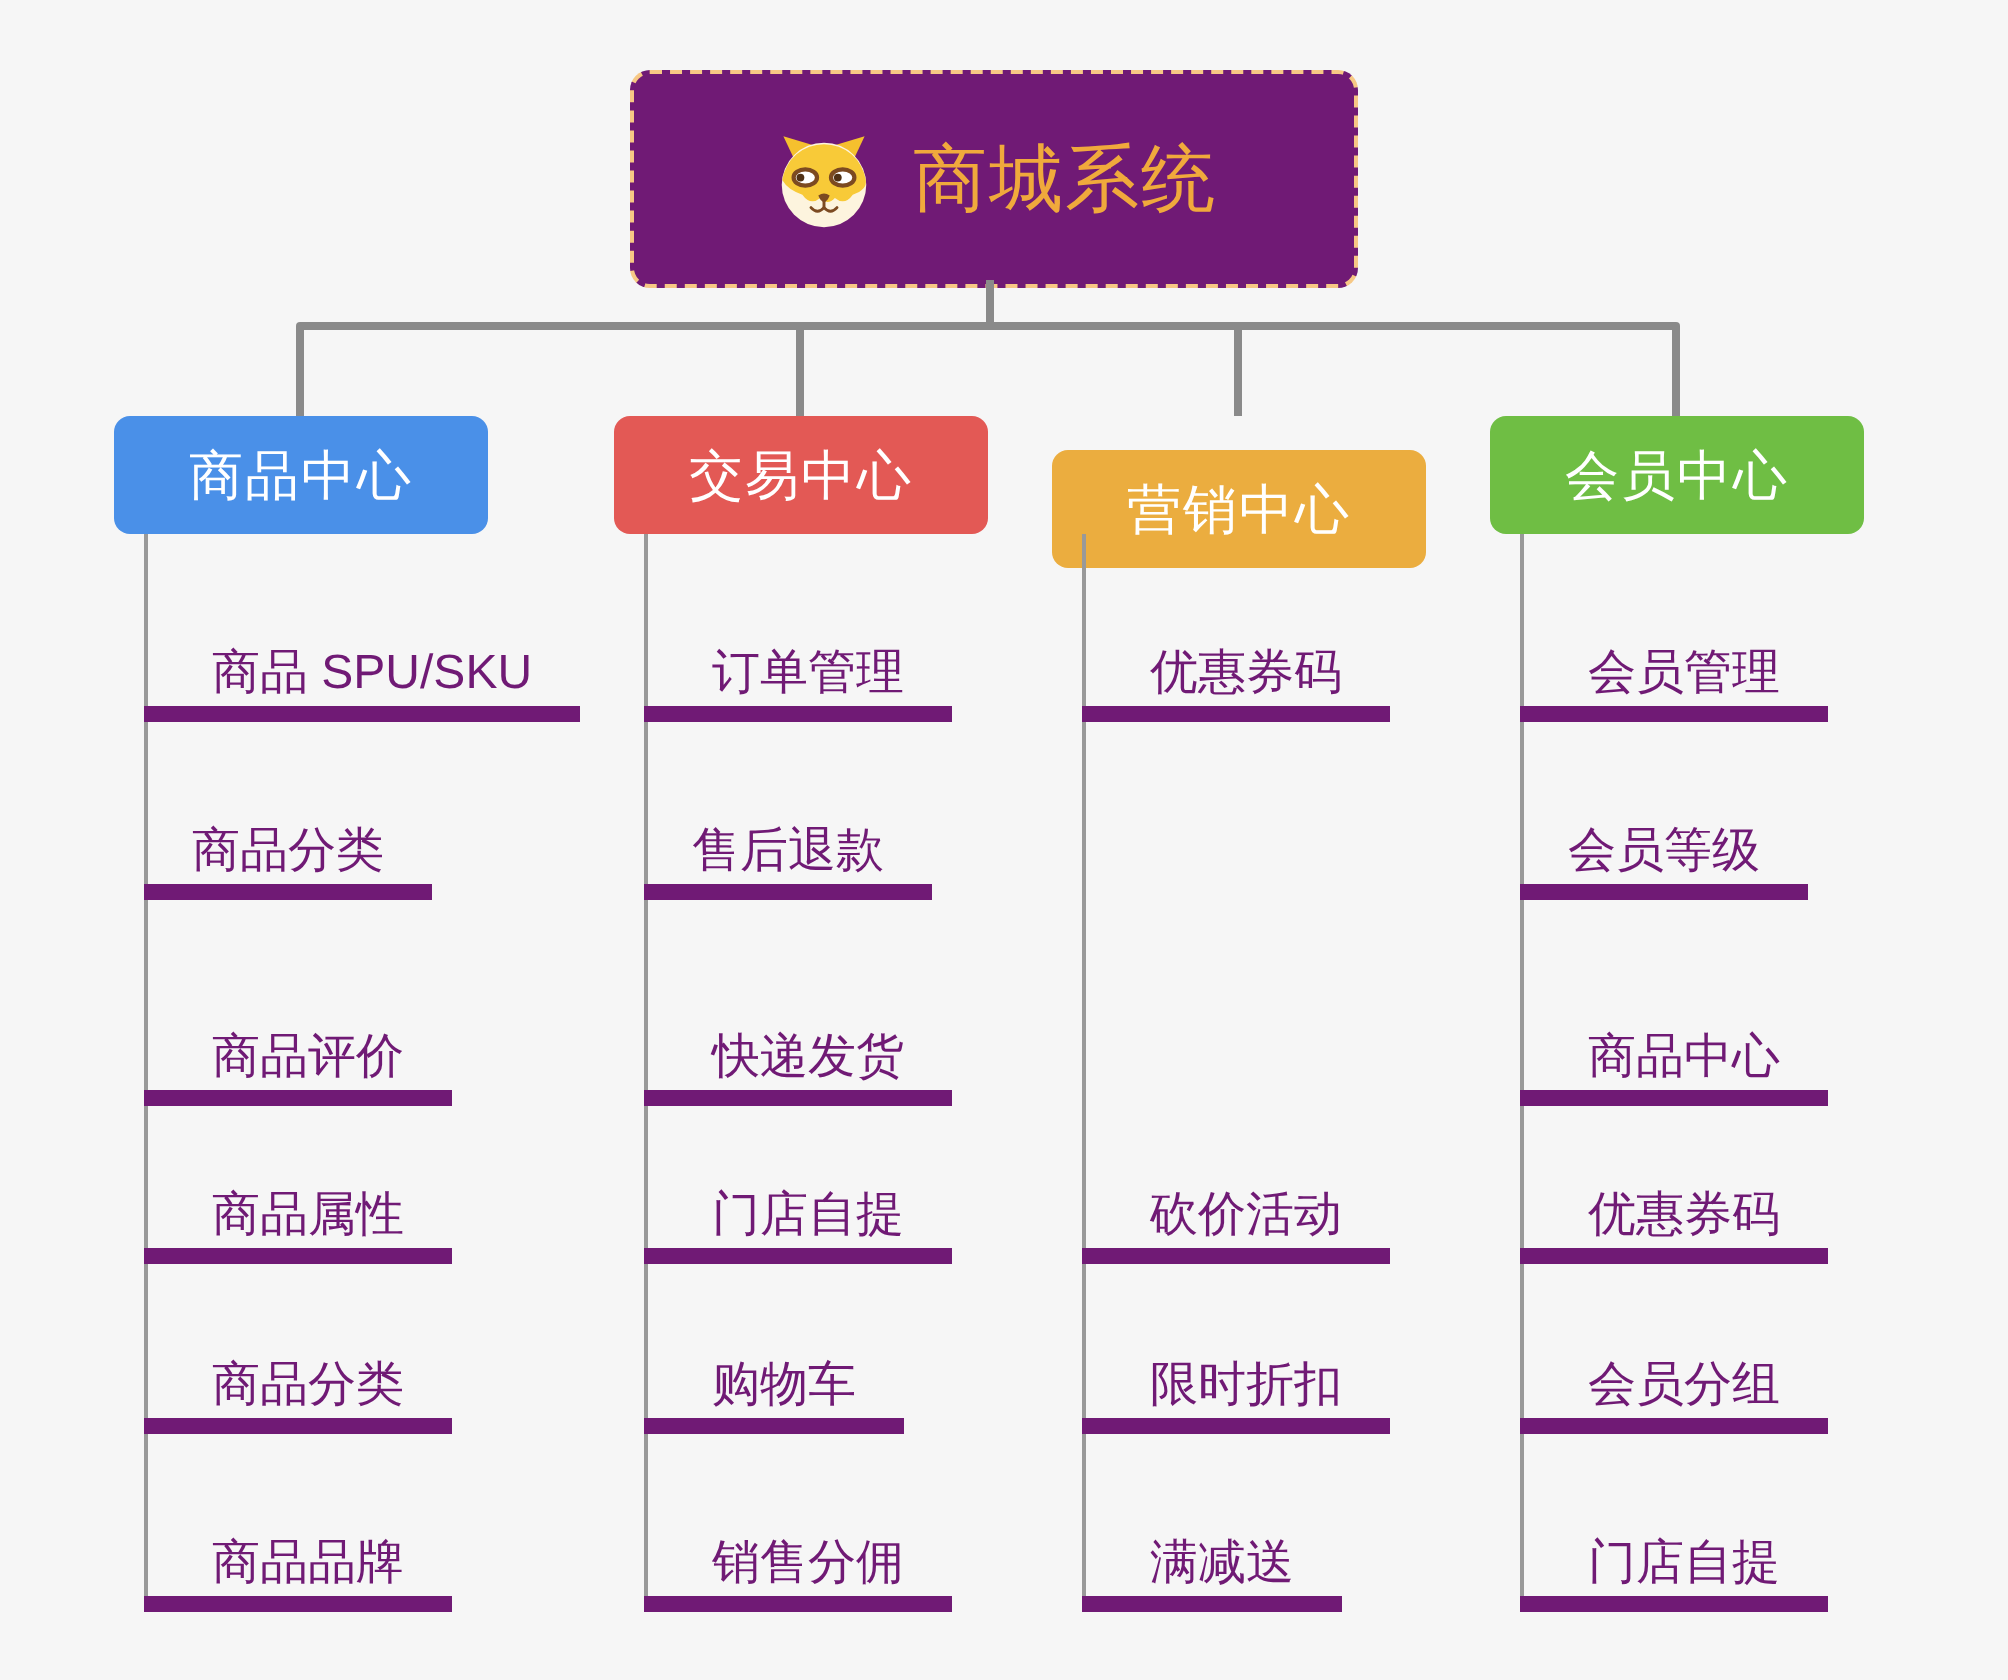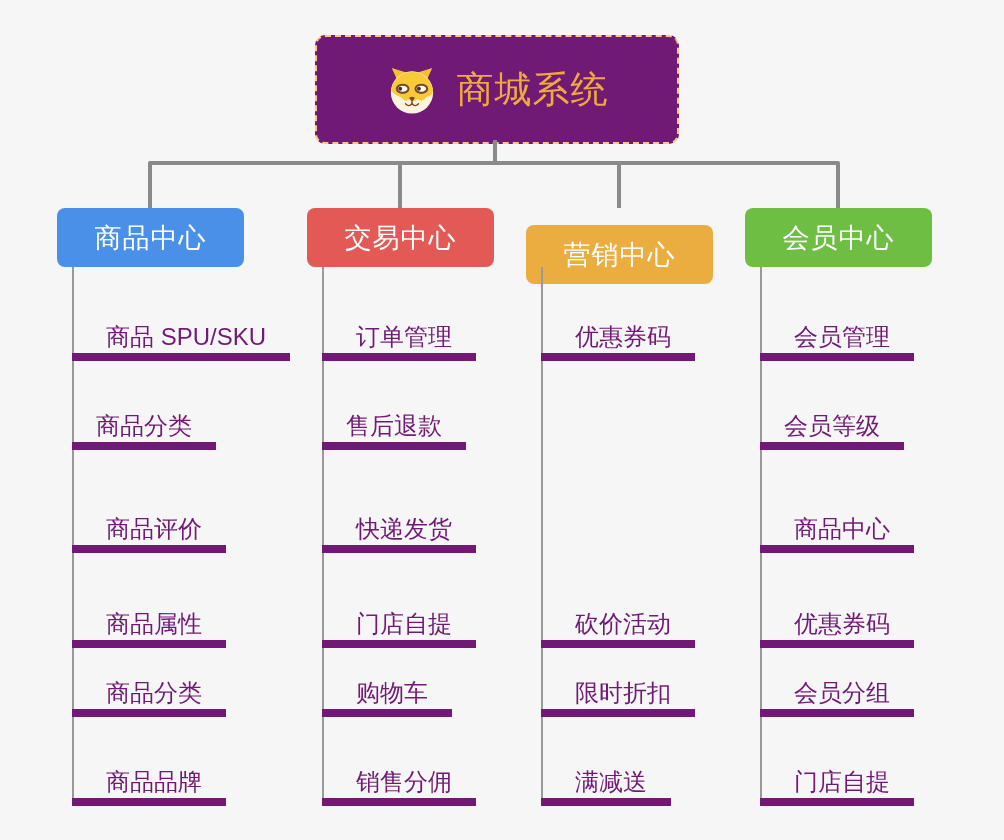--- a/index.html
+++ b/index.html
@@ -83,21 +83,21 @@
     padding: 0 24px 0 34px;
     border-bottom: 8px solid #701a75;
     font-size: 24px;
     color: #701a75;
     white-space: nowrap;
     width: max-content;
   }
   .i0 { top: 113px; }
   .i1 { top: 202px; padding-left: 24px; }
   .i2 { top: 305px; }
-  .i3 { top: 400px; }
+  .i3 { top: 384px; }
   .i4 { top: 469px; }
   .i5 { top: 558px; }
 </style>
 </head>
 <body>
 
 <div class="canvas">
 
   <div class="root-node">
     <span>

